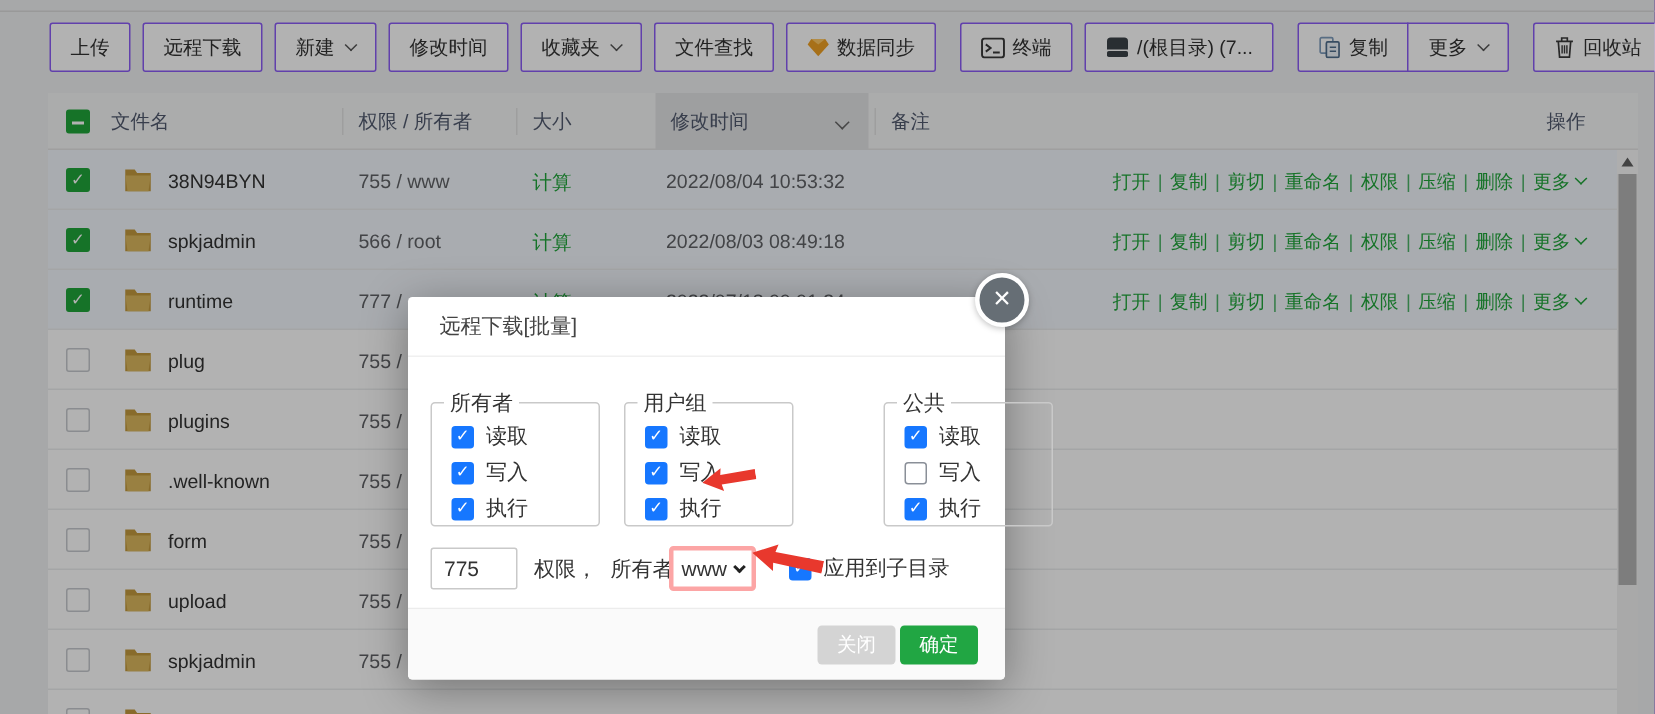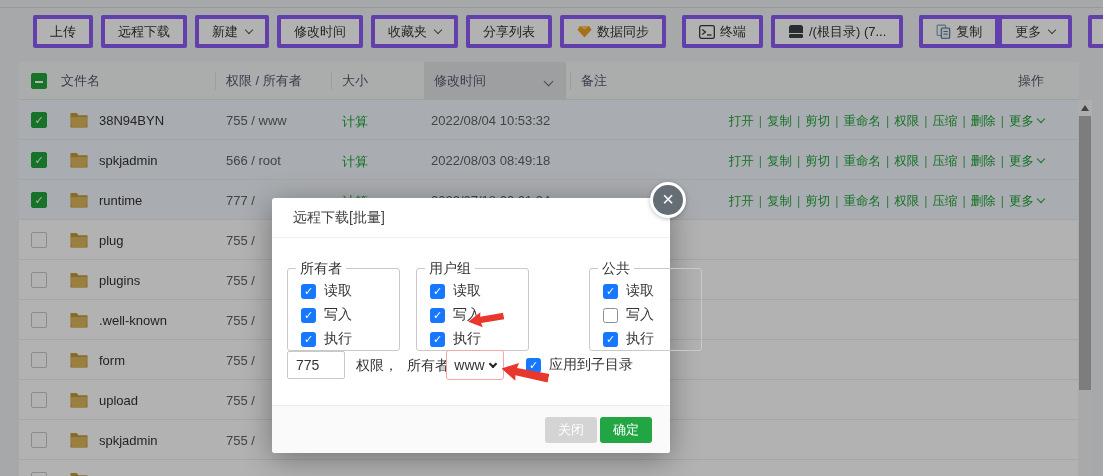--- a/index.html
+++ b/index.html
@@ -2,32 +2,32 @@
 <html><head>
 <meta charset="utf-8">
 <style>
   * { margin:0; padding:0; box-sizing:border-box; }
   html,body { width:1103px; height:476px; overflow:hidden; }
   body { font-family:"Liberation Sans","DejaVu Sans",sans-serif; background:#eff1f2; position:relative; font-size:13px; color:#333; }
 
   
   .top-rule { position:absolute; left:0; top:7px; width:100%; height:1px; background:#dcdcdc; }
   .toolbar { position:absolute; left:33px; top:15px; right:10px; height:33px; display:flex; align-items:center; gap:8px; }
-  .tbtn { height:33px; background:#fff; border:4px solid #8b5cf6; border-radius:2px; display:flex; align-items:center; gap:5px; padding:0 13px; font-size:13px; color:#333; cursor:pointer; white-space:nowrap; }
+  .tbtn { height:33px; background:#fff; border:1px solid #8b5cf6; border-radius:2px; display:flex; align-items:center; gap:5px; padding:0 13px; font-size:13px; color:#333; cursor:pointer; white-space:nowrap; }
   .btn-group { display:flex; }
   .btn-group .tbtn { border-radius:0; }
   .btn-group .tbtn:first-child { border-radius:2px 0 0 2px; }
   .btn-group .tbtn:last-child { border-radius:0 2px 2px 0; margin-left:-1px; }
   .tb-divider { width:1px; height:33px; background:#dfe2e6; }
   .spacer { flex:1; }
   .chev { display:inline-block; width:6px; height:6px; border-right:1.4px solid #555; border-bottom:1.4px solid #555; transform:rotate(45deg); margin-left:3px; margin-bottom:3px; }
   .icon-svg { display:inline-flex; align-items:center; }
 
   
-  .table-card { position:absolute; left:19px; top:62px; width:1060px; bottom:0; background:#4c1d95; overflow:hidden; }
+  .table-card { position:absolute; left:32px; top:62px; width:1060px; bottom:0; background:#4c1d95; overflow:hidden; }
   .thead { position:relative; height:38px; background:#f5f6f7; border-bottom:1px solid #e4e4e4; font-size:13px; color:#515a6e; }
   .thead .hcell { position:absolute; top:0; line-height:38px; }
   .hsort { position:absolute; left:405px; top:0; width:142px; height:38px; background:#e3e4e6; }
   .hsort .hlabel { position:absolute; left:10px; line-height:38px; }
   .hsort .chev { position:absolute; right:14px; top:16px; width:7px; height:7px; border-color:#666; }
   .col-divider { position:absolute; top:10px; width:1px; height:18px; background:#e2e2e2; }
 
   .frow { position:relative; height:40px; background:#fff; border-bottom:1px solid #ebedee; }
   .frow.sel { background:#f2f7fc; }
   .rowcb { position:absolute; left:12px; top:12px; width:16px; height:16px; border:1px solid #c6c9ce; border-radius:2px; background:#fff; color:#fff; font-size:11px; line-height:14px; text-align:center; cursor:pointer; }
@@ -54,25 +54,25 @@
   .overlay { position:absolute; inset:0; background:rgba(0,0,0,0.30); z-index:40; }
   .modal { position:absolute; left:272px; top:198px; width:398px; height:255px; background:#fff; border-radius:3px; box-shadow:0 6px 30px rgba(0,0,0,.35); z-index:50; }
   .m-title { position:absolute; left:21px; top:11px; font-size:14px; color:#444; }
   .m-titlebar { position:absolute; left:0; top:39px; width:100%; height:1px; background:#f0f0f0; }
   .m-close { position:absolute; left:378px; top:-16px; width:36px; height:36px; border-radius:50%; background:#666e75; border:3px solid #fff; color:#fff; font-size:20px; line-height:29px; text-align:center; cursor:pointer; z-index:60; box-shadow:0 1px 4px rgba(0,0,0,.25); }
   .fs { position:absolute; top:70px; width:113px; height:83px; border:1px solid #c9c9c9; border-radius:3px; }
   .fs .legend { position:absolute; top:-9px; left:8px; background:#fff; padding:0 4px; font-size:14px; color:#333; }
   .cbrow { position:absolute; left:13px; display:flex; align-items:center; gap:8px; font-size:14px; color:#333; }
   .cb { width:15px; height:15px; border:1.5px solid #8a8f98; border-radius:2.5px; background:#fff; color:#fff; font-size:11px; line-height:12px; text-align:center; cursor:pointer; flex:0 0 auto; }
   .cb.on { background:#1677ff; border-color:#1677ff; }
-  .m-permrow { position:absolute; left:0; top:153px; width:100%; height:30px; font-size:14px; color:#333;padding-left:15px; }
+  .m-permrow { position:absolute; left:0; top:167px; width:100%; height:30px; font-size:14px; color:#333;padding-left:15px; }
   .perm-input { position:absolute; left:15px; top:0; width:58px; height:28px; border:1px solid #c9c9c9; border-radius:2px; padding:0 8px; font-size:14px; color:#333; font-family:inherit; }
   .perm-label { position:absolute; left:84px; top:6px;text-align:right; }
   .owner-label { position:absolute; left:135px; top:6px; }
-  .owner-select { position:absolute; left:174px; top:-1px; width:58px; height:30px; border:1px solid #fca5a5; border-radius:3px; display:flex; align-items:center; justify-content:center; gap:5px; cursor:pointer; background:#fff; }
+  .owner-select { position:absolute; left:174px; top:-1px; width:58px; height:30px; border:3px solid #fca5a5; border-radius:3px; display:flex; align-items:center; justify-content:center; gap:5px; cursor:pointer; background:#fff; }
   .owner-select .chev { border-width:2px; border-color:#222; width:6px; height:6px; margin:0 0 2px 0; }
   .apply-wrap { position:absolute; left:254px; top:5px; display:flex; align-items:center; gap:8px; }
   .m-footer { position:absolute; left:0; top:207px; width:100%; height:48px; background:#fafafa; border-top:1px solid #ececec; border-radius:0 0 3px 3px; }
   .m-btn { position:absolute; top:11px; height:26px; padding:0 13px; border:none; border-radius:3px; font-size:13px; color:#fff; cursor:pointer; font-family:inherit; }
   .m-btn.gray { background:#d4d4d4; right:73px; }
   .m-btn.green { background:#21a643; right:18px; }
   .red-arrow { position:absolute; z-index:70; }
 </style>
 </head>
 <body>
@@ -91,21 +91,21 @@
       <span class="chev"></span>
     </div>
   <div class="tbtn">
       <span>修改时间</span>
     </div>
   <div class="tbtn">
       <span>收藏夹</span>
       <span class="chev"></span>
     </div>
   <div class="tbtn">
-      <span>分享列表</span>
+      <span>文件查找</span>
     </div>
   <div class="tbtn">
     <span class="icon-svg">
         <svg width="15" height="13" viewBox="0 0 16 14">
           <path d="M3 1 h10 l2.6 4 L8 13.5 L.4 5z" fill="#f0a125"></path>
           <path d="M3 1 h10 L8 5z" fill="#ffc966"></path>
         </svg>
       </span>
     <span>数据同步</span>
   </div>

